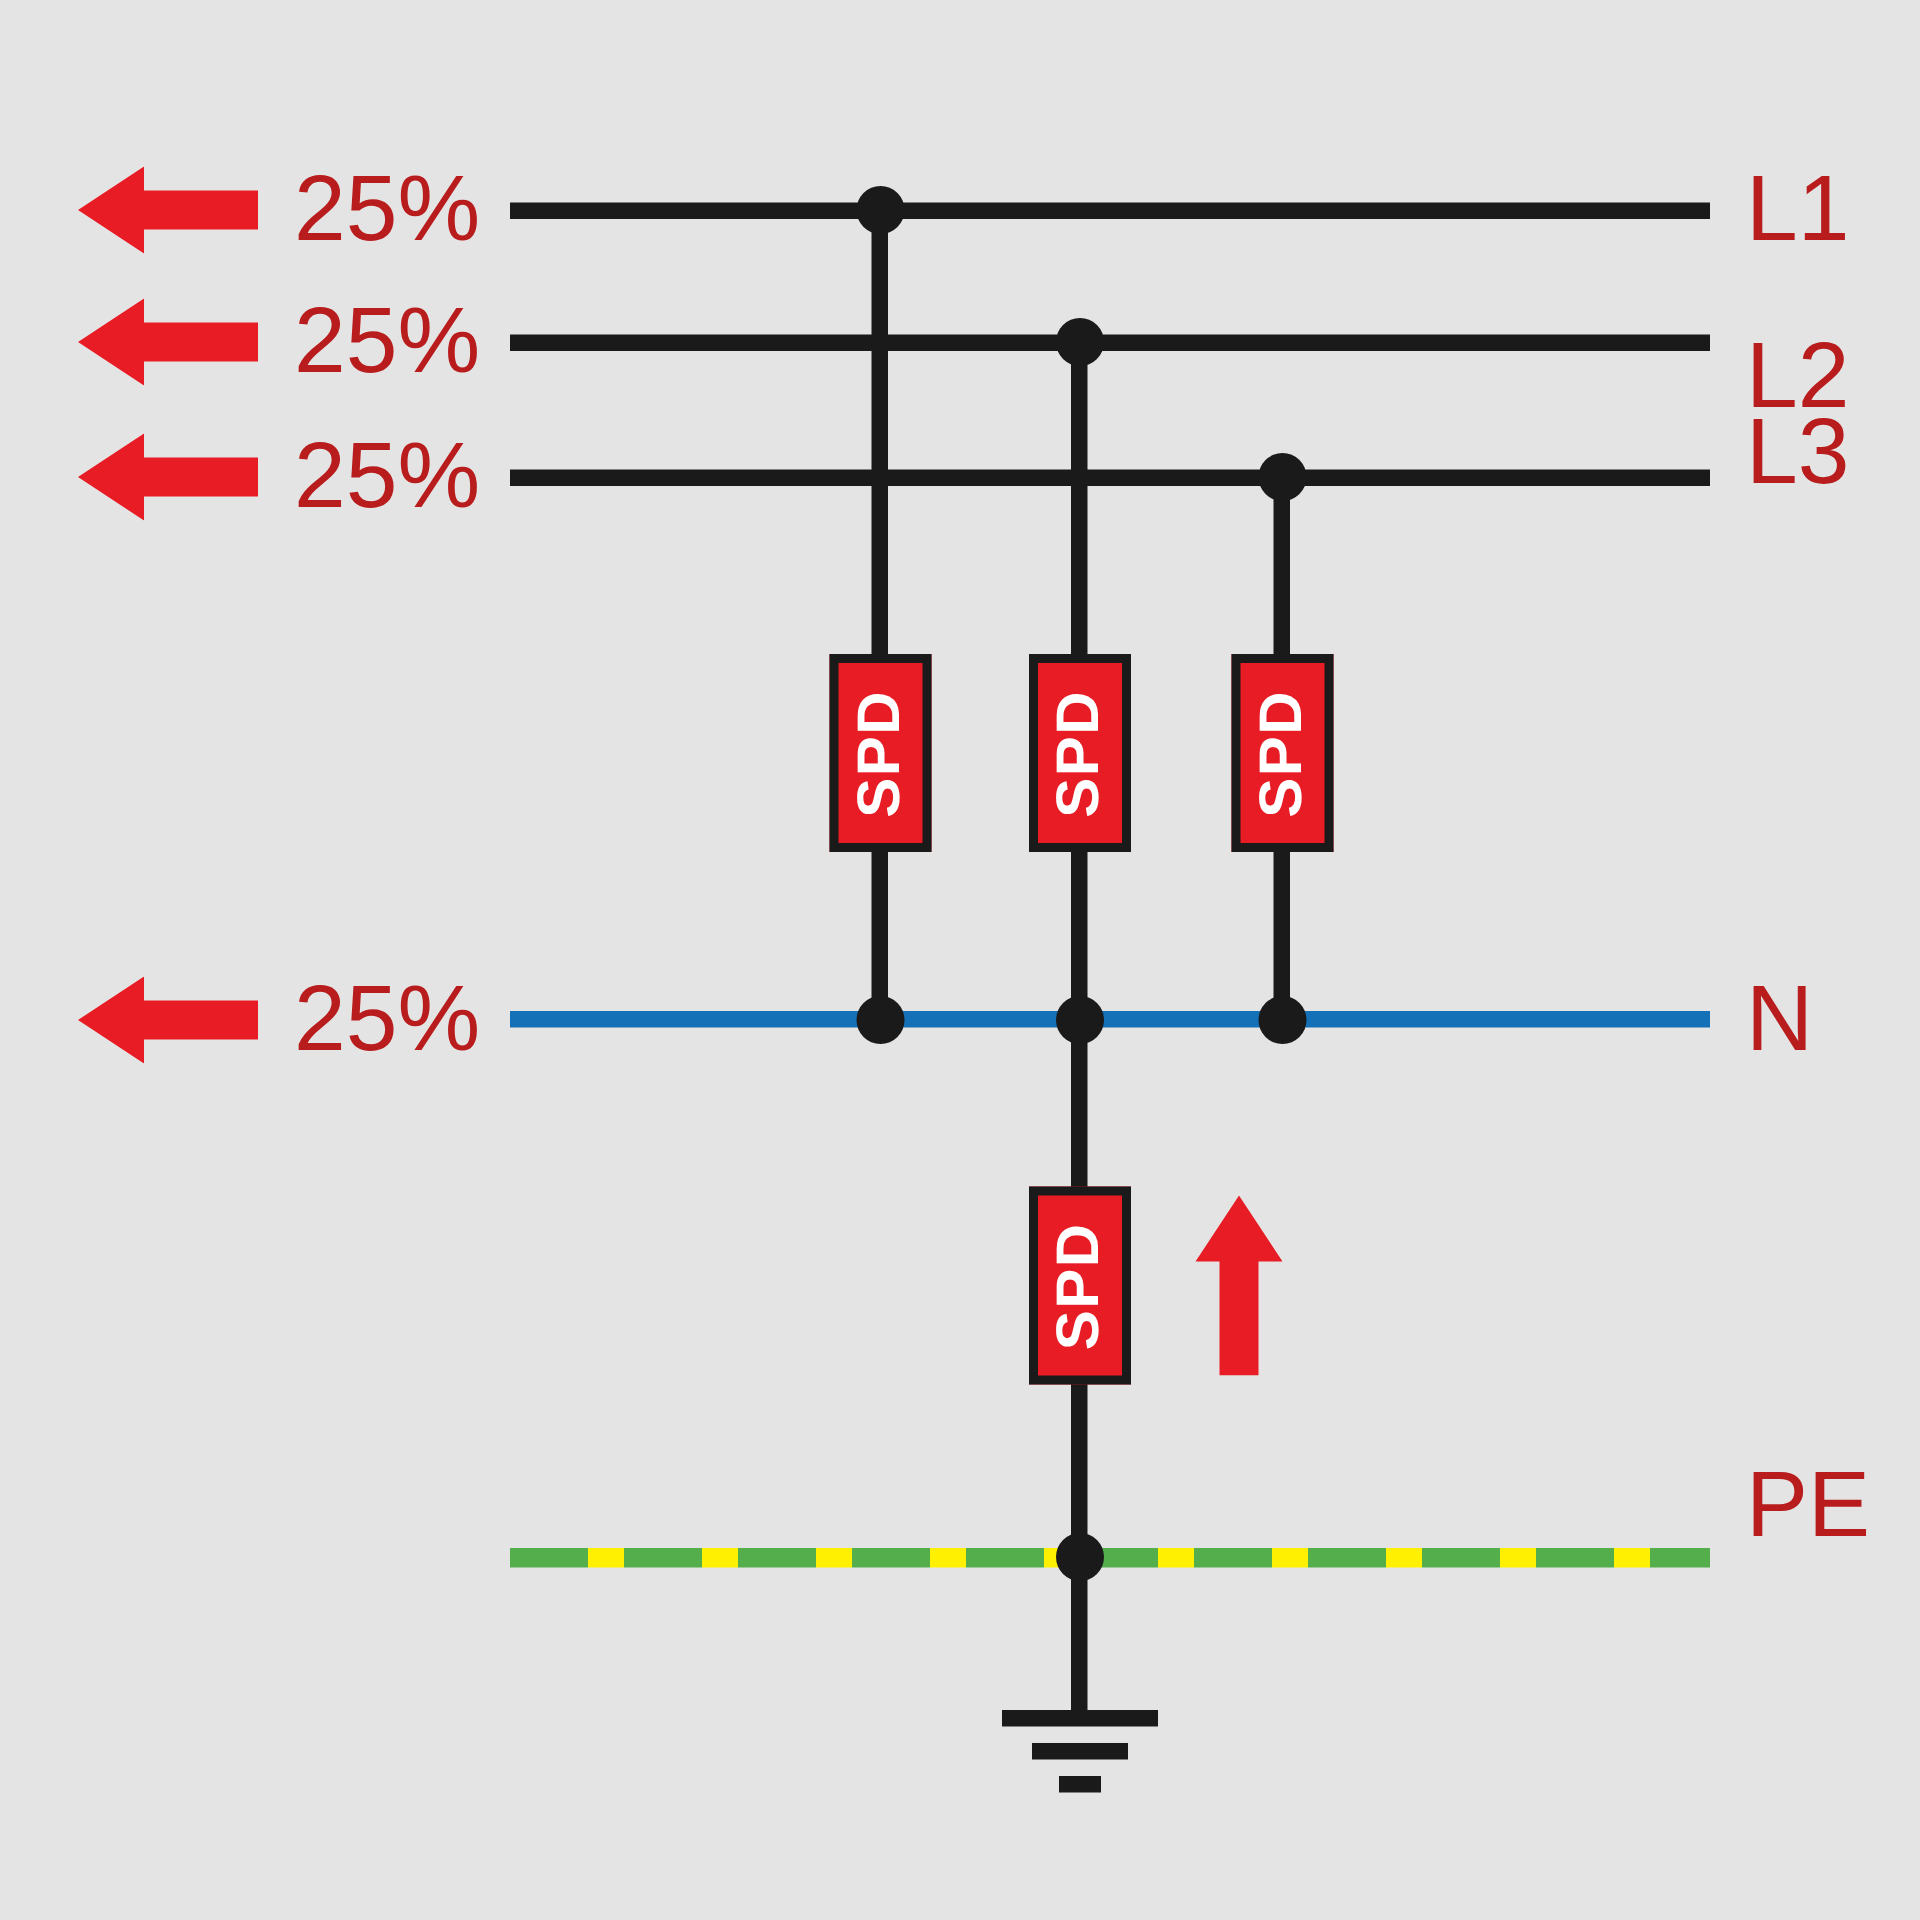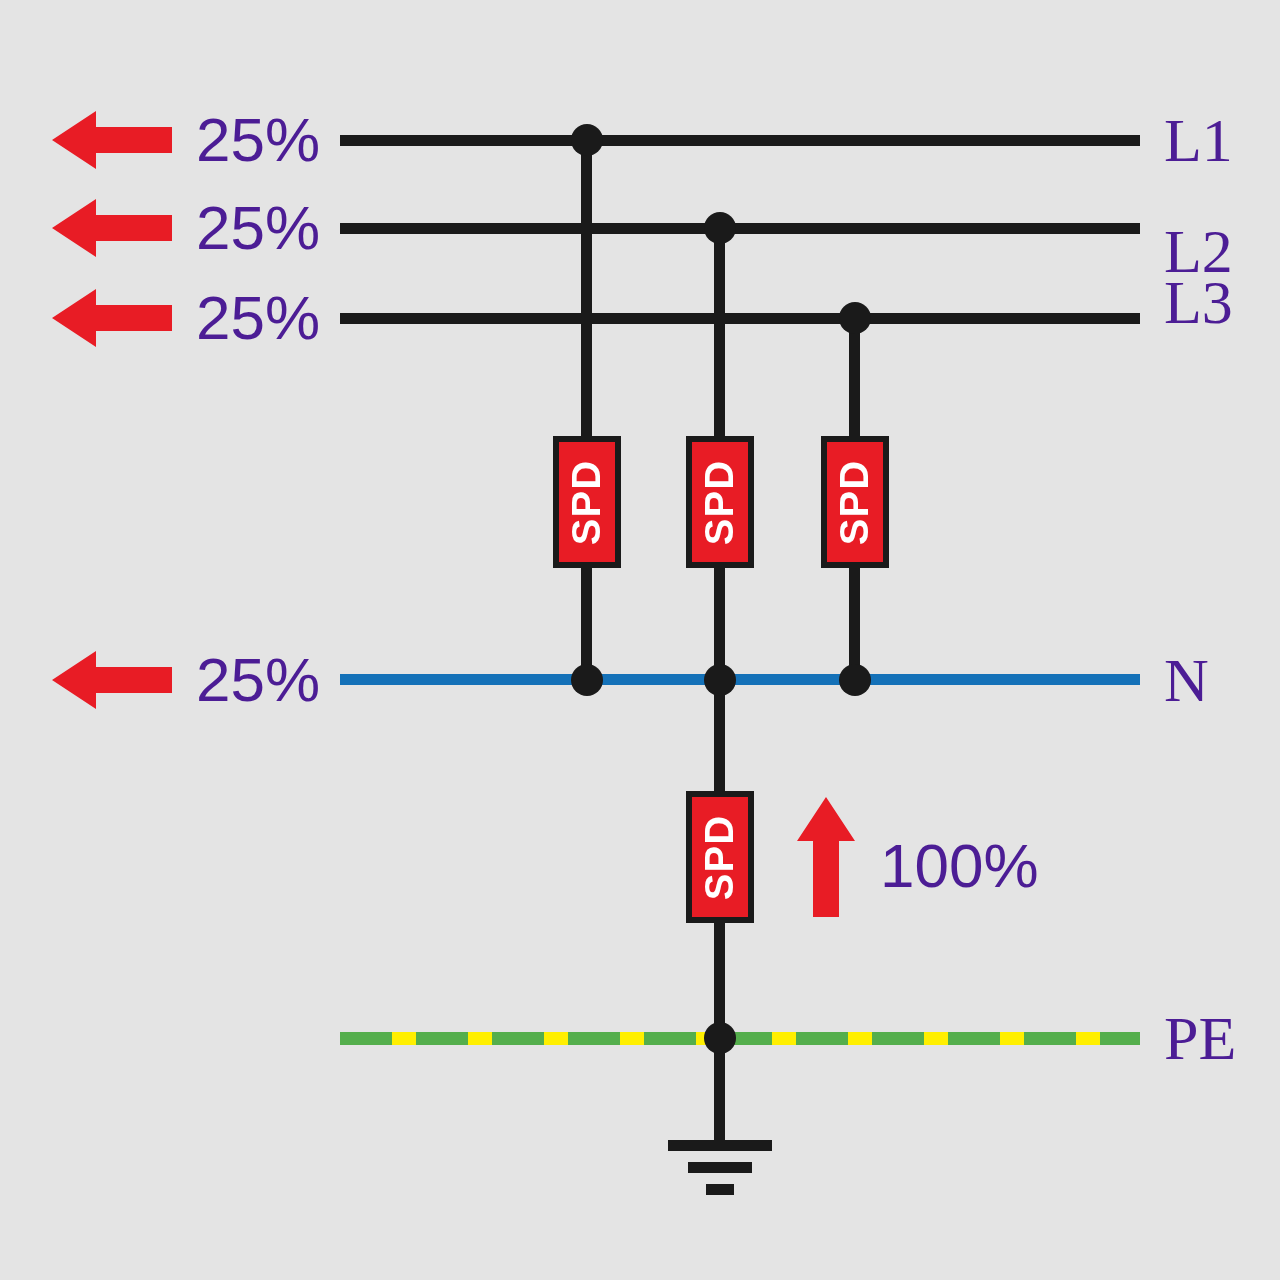--- a/index.html
+++ b/index.html
@@ -26,24 +26,24 @@
     position:absolute; width:68px; height:132px;
     background:var(--red,#e81c25); border:6px solid var(--line,#1a1a1a);
     display:flex; align-items:center; justify-content:center;
     transform:translate(-50%,0);
   }
   .spd span {
     color:#fff; font-weight:bold; font-size:40px; letter-spacing:1px;
     transform:rotate(-90deg); white-space:nowrap;
   }
   .share-label, .line-label, .pct-label {
-    position:absolute; font-size:62px; color:#4c1d95; line-height:1;
+    position:absolute; font-size:62px; color:#b91c1c; line-height:1;
     transform:translateY(-50%); white-space:nowrap;
   }
-  .line-label { left:1164px;font-family:Liberation Serif, serif; }
+  .line-label { left:1164px; }
   .arrow { position:absolute; display:block; }
   .arrow polygon { fill:var(--red,#e81c25); }
   .gbar { position:absolute; height:11px; background:var(--line,#1a1a1a); transform:translateX(-50%); }
 </style>
 </head>
 <body>
 
 <div id="stage">
 
   <div class="hline" style="top:135px;"></div>
@@ -97,23 +97,22 @@
 
   <div class="share-label" style="left:196px; top:140px;">25%</div>
   <div class="share-label" style="left:196px; top:228px;">25%</div>
   <div class="share-label" style="left:196px; top:318px;">25%</div>
   <div class="share-label" style="left:196px; top:680px;">25%</div>
 
   <div class="line-label" style="top:140px;">L1</div>
   <div class="line-label" style="top:228px;margin-top:23px;">L2</div>
   <div class="line-label" style="top:302px;">L3</div>
   <div class="line-label" style="top:680px;">N</div>
-  <div class="line-label" style="top:1038px;">PE</div>
+  <div class="line-label" style="top:1004px;">PE</div>
 
-  <div class="pct-label" style="left:880px; top:866px;">100%</div>
 
   <div>
     <div class="gbar" style="left:720px; top:1140px; width:104px;"></div>
     <div class="gbar" style="left:720px; top:1162px; width:64px;"></div>
     <div class="gbar" style="left:720px; top:1184px; width:28px;"></div>
   </div>
 
 </div>
 
 </body></html>

